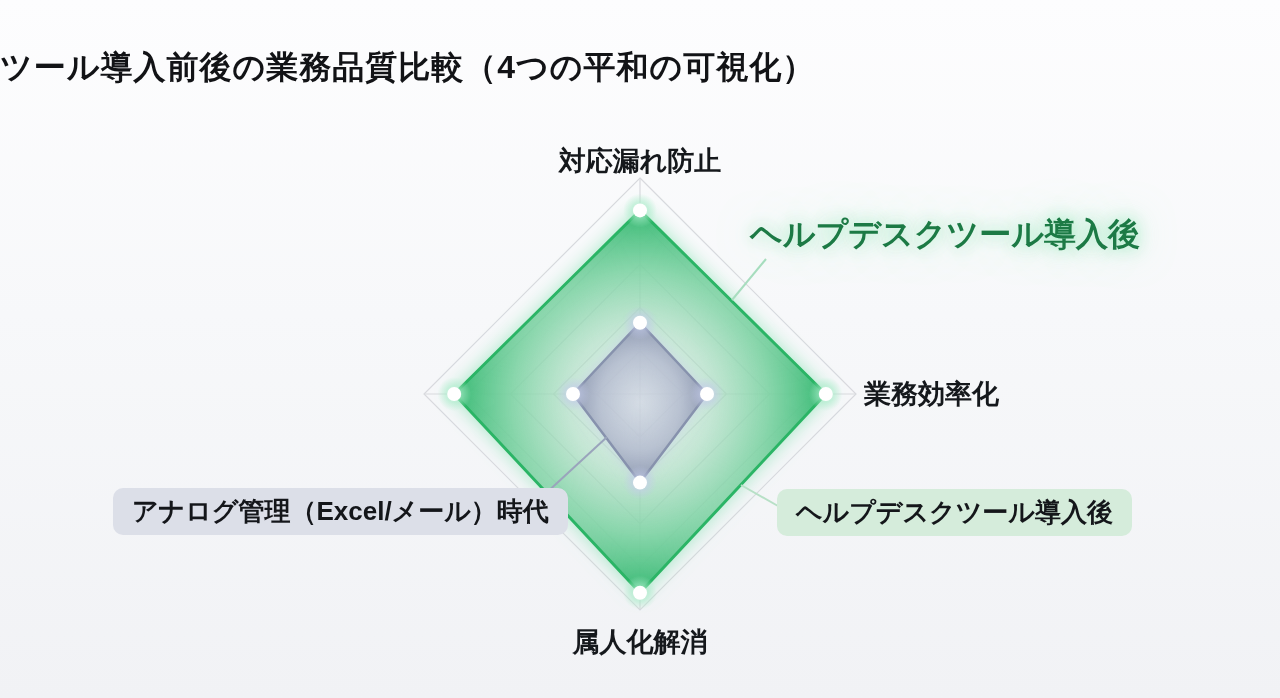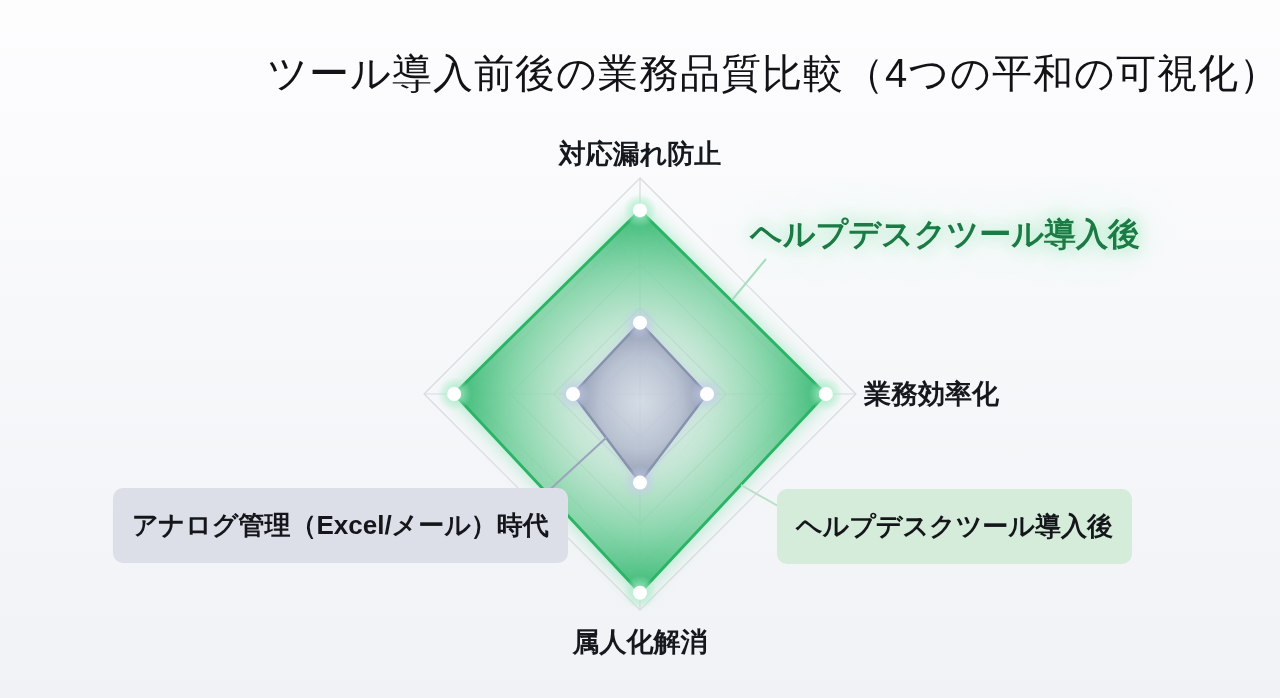--- a/index.html
+++ b/index.html
@@ -5,46 +5,46 @@
   html,body{margin:0;padding:0;}
   .stage{
     position:relative;
     width:1280px;height:698px;
     overflow:hidden;
     background:linear-gradient(180deg,#fdfdfe 0%,#f7f8fa 45%,#f1f2f5 100%);
     font-family:"Liberation Sans", sans-serif;
   }
   .chart-title{
     position:absolute;top:46px;left:0;right:0;margin:0;
-    text-align:right;
-    font-size:40px;font-weight:400;letter-spacing:1px;
+    text-align:left;
+    font-size:32px;font-weight:700;letter-spacing:1px;
     color:#121316;
   }
   #radar-svg{position:absolute;left:0;top:0;width:1280px;height:698px;}
   .ring{fill:none;stroke:#d8d9de;stroke-width:1.2;}
   .axisline{stroke:#d8d9de;stroke-width:1.2;}
   .after-poly{fill:url(#gradGreen);stroke:#2cb566;stroke-width:3;stroke-linejoin:round;}
   .before-poly{fill:url(#gradGray);stroke:#8792ad;stroke-width:2.5;stroke-linejoin:round;}
   .axis-label{
     position:absolute;white-space:nowrap;
     font-size:27px;font-weight:800;color:#15181c;
   }
-  .axis-label.top{left:640px;top:136px;transform:translateX(-50%);font-family:Liberation Serif, serif;}
+  .axis-label.top{left:640px;top:143px;transform:translateX(-50%);font-family:Liberation Serif, serif;}
   .axis-label.right{left:864px;top:376px;}
   .axis-label.left{right:877px;top:376px;}
   .axis-label.bottom{left:640px;top:624px;transform:translateX(-50%);}
   .callout-after{
     position:absolute;left:750px;top:213px;white-space:nowrap;
     font-size:32px;font-weight:800;color:#1c7a45;
     text-shadow:0 0 16px rgba(150,233,185,.95),0 0 36px rgba(150,233,185,.55);
   }
   .badge{
     position:absolute;white-space:nowrap;
     font-size:26px;font-weight:800;color:#14161a;
-    padding:22px 19px;border-radius:10px;line-height:1.2;
+    padding:8px 19px;border-radius:10px;line-height:1.2;
   }
   .badge-before{left:113px;top:488px;background:#dcdfe8;}
   .badge-after{left:777px;top:489px;background:#d5ecdb;}
 </style>
 </head>
 <body>
 
 <div class="stage">
 
   <h1 class="chart-title">ツール導入前後の業務品質比較（4つの平和の可視化）</h1>

